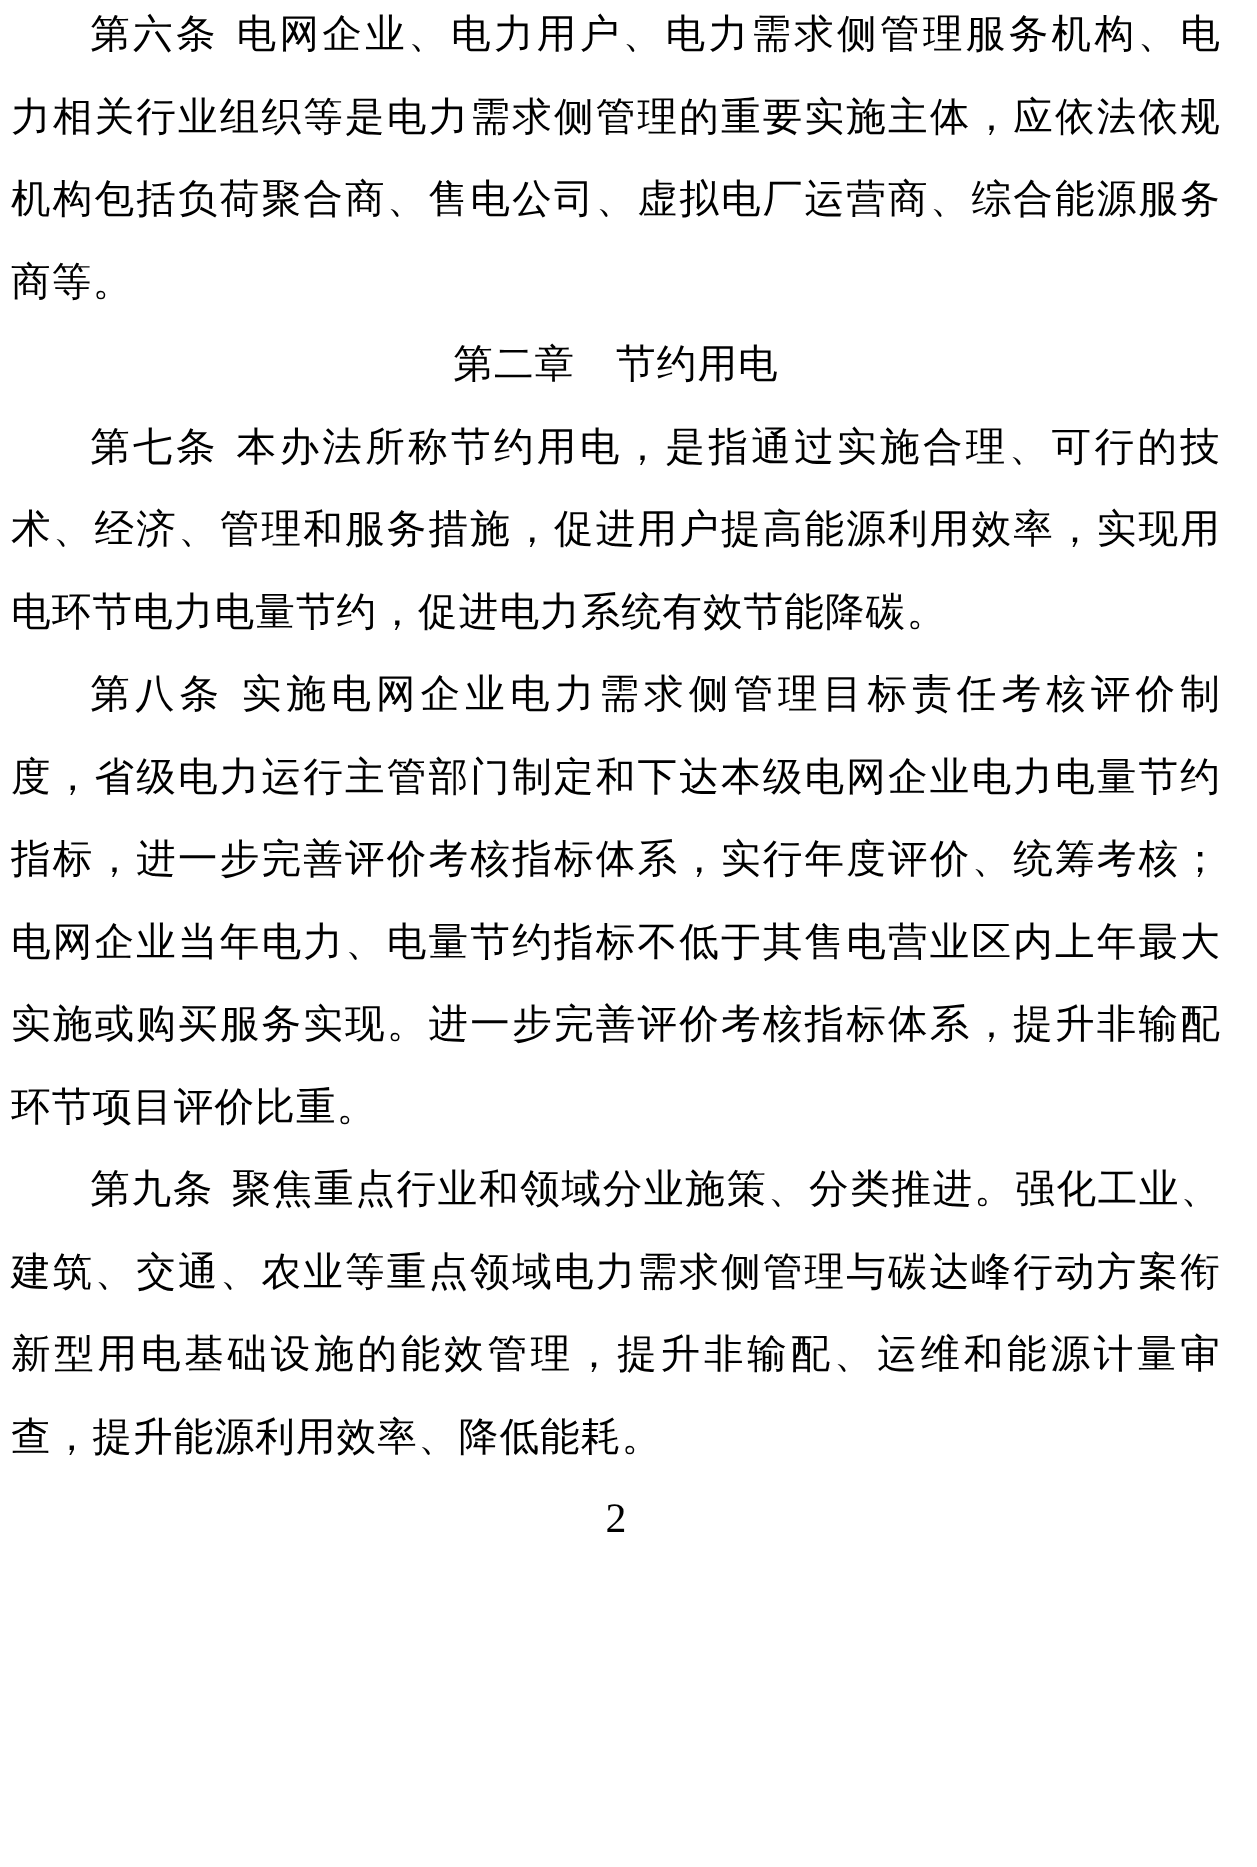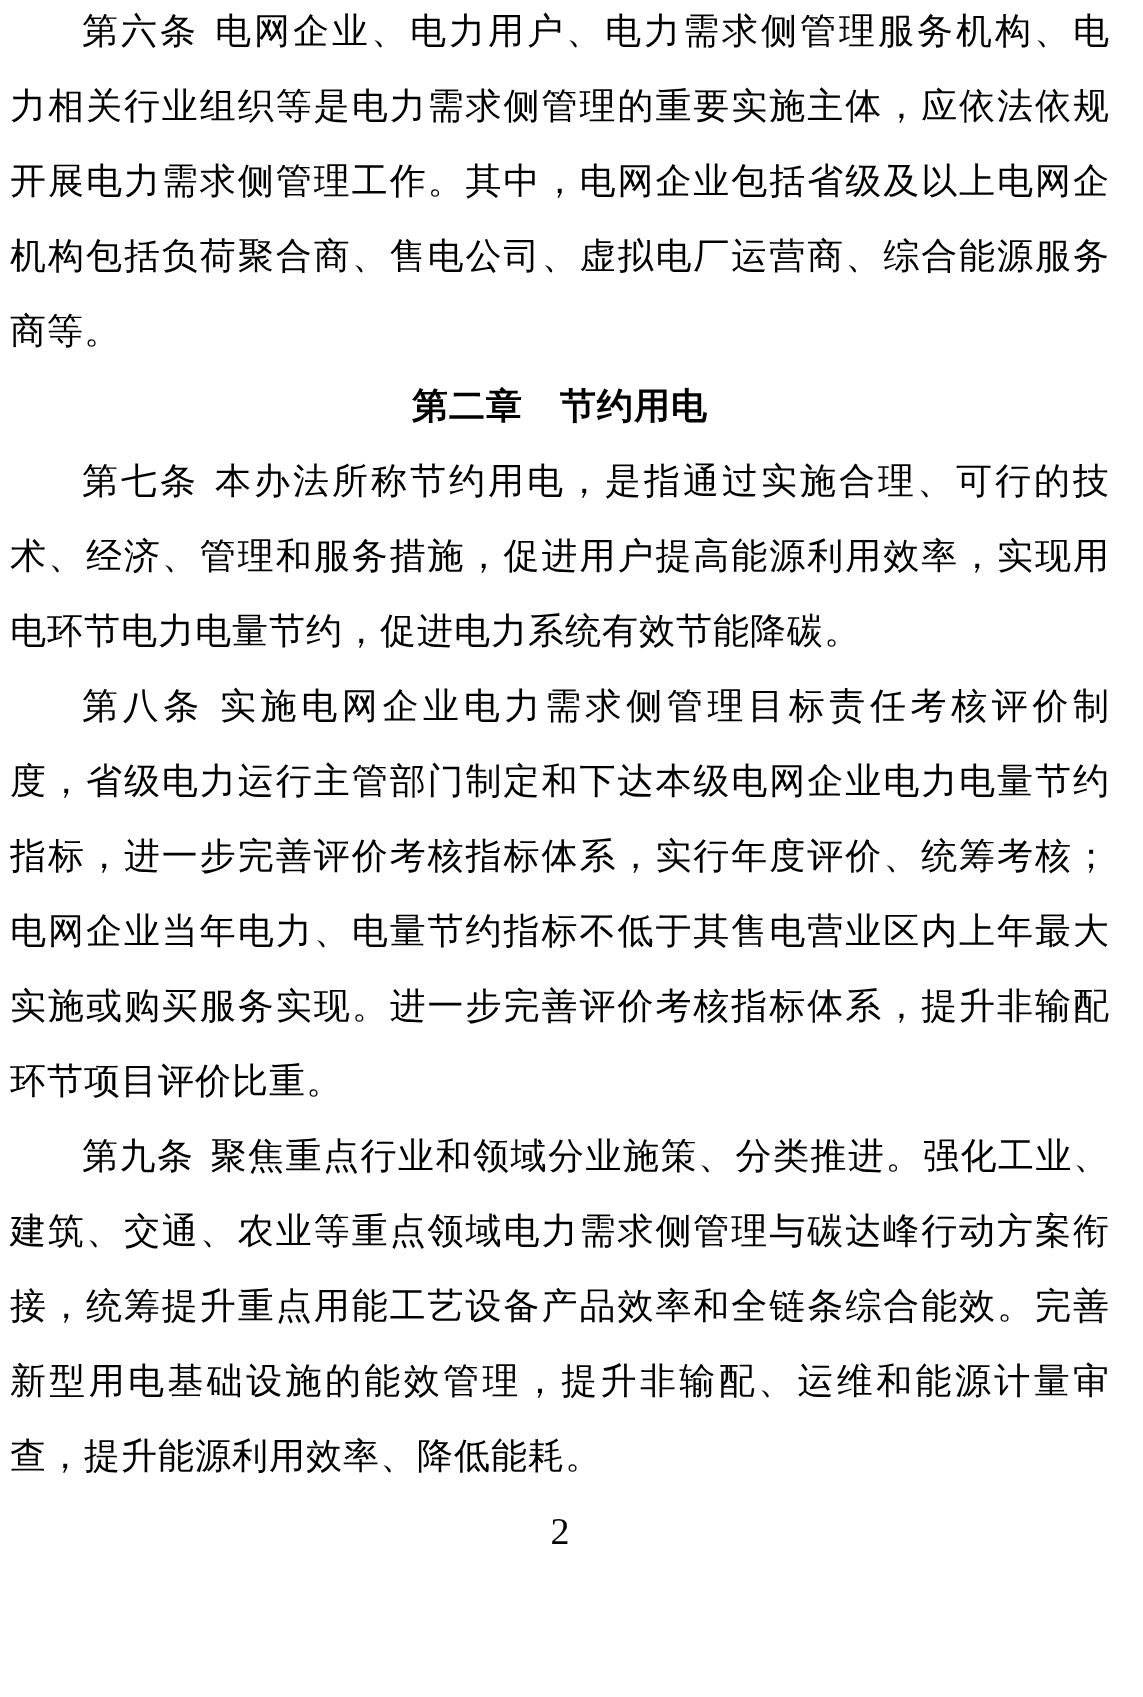--- a/index.html
+++ b/index.html
@@ -40,53 +40,51 @@
     text-align-last: left;
   }
   .line.center {
     text-align: center;
     text-align-last: center;
   }
   .line.indent {
     text-indent: 72px;
   }
   .bold {
-    font-weight: bold;
+    font-weight: normal;
   }
   .article-label {
     font-weight: normal;
     margin-right: 16px;
   }
   .page-number {
     font-size: 38px;
     line-height: 75px;
     height: 75px;
     text-align: center;
   }
 </style>
 </head>
 <body>
 
 <div class="doc">
   <div>
       <div class="line justify indent"><span class="article-label">第六条</span><span>电网企业、电力用户、电力需求侧管理服务机构、电</span></div>
       <div class="line justify"><span>力相关行业组织等是电力需求侧管理的重要实施主体，应依法依规</span></div>
-      <div class="line justify"><span>开展电力需求侧管理工作。其中，电网企业包括省级及以上电网企</span></div>
       <div class="line justify"><span>机构包括负荷聚合商、售电公司、虚拟电厂运营商、综合能源服务</span></div>
       <div class="line left"><span>商等。</span></div>
       <div class="line center bold"><span>第二章　节约用电</span></div>
       <div class="line justify indent"><span class="article-label">第七条</span><span>本办法所称节约用电，是指通过实施合理、可行的技</span></div>
       <div class="line justify"><span>术、经济、管理和服务措施，促进用户提高能源利用效率，实现用</span></div>
       <div class="line left"><span>电环节电力电量节约，促进电力系统有效节能降碳。</span></div>
       <div class="line justify indent"><span class="article-label">第八条</span><span>实施电网企业电力需求侧管理目标责任考核评价制</span></div>
       <div class="line justify"><span>度，省级电力运行主管部门制定和下达本级电网企业电力电量节约</span></div>
       <div class="line justify"><span>指标，进一步完善评价考核指标体系，实行年度评价、统筹考核；</span></div>
       <div class="line justify"><span>电网企业当年电力、电量节约指标不低于其售电营业区内上年最大</span></div>
       <div class="line justify"><span>实施或购买服务实现。进一步完善评价考核指标体系，提升非输配</span></div>
       <div class="line left"><span>环节项目评价比重。</span></div>
       <div class="line justify indent"><span class="article-label">第九条</span><span>聚焦重点行业和领域分业施策、分类推进。强化工业、</span></div>
       <div class="line justify"><span>建筑、交通、农业等重点领域电力需求侧管理与碳达峰行动方案衔</span></div>
-      <div class="line justify"><span>接，统筹提升重点用能工艺设备产品效率和全链条综合能效。完善</span></div>
       <div class="line justify"><span>新型用电基础设施的能效管理，提升非输配、运维和能源计量审</span></div>
       <div class="line left"><span>查，提升能源利用效率、降低能耗。</span></div>
     </div>
   <div class="page-number">2</div>
 </div>
 
 </body></html>

